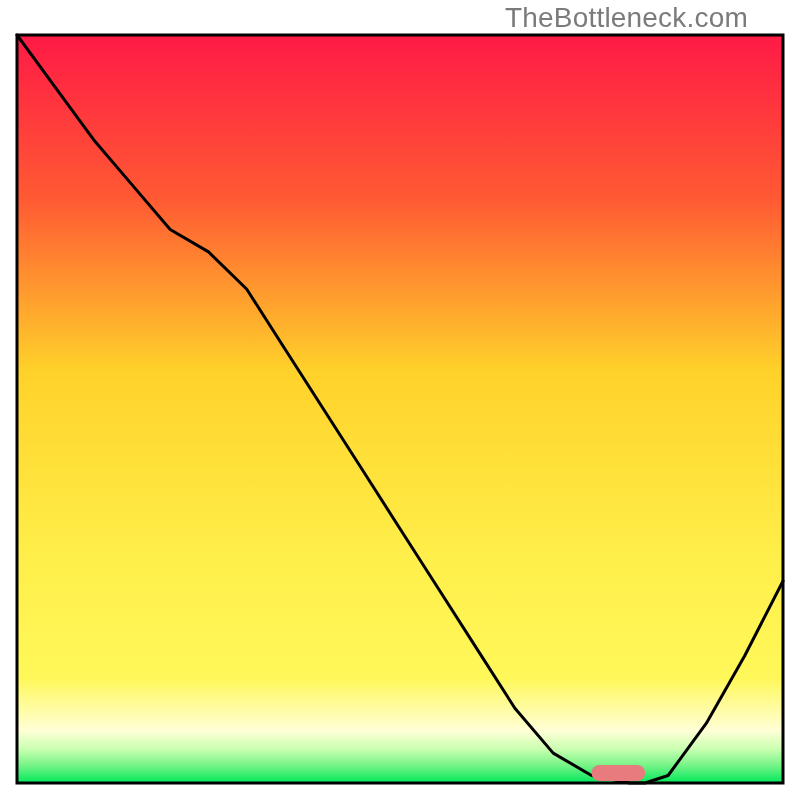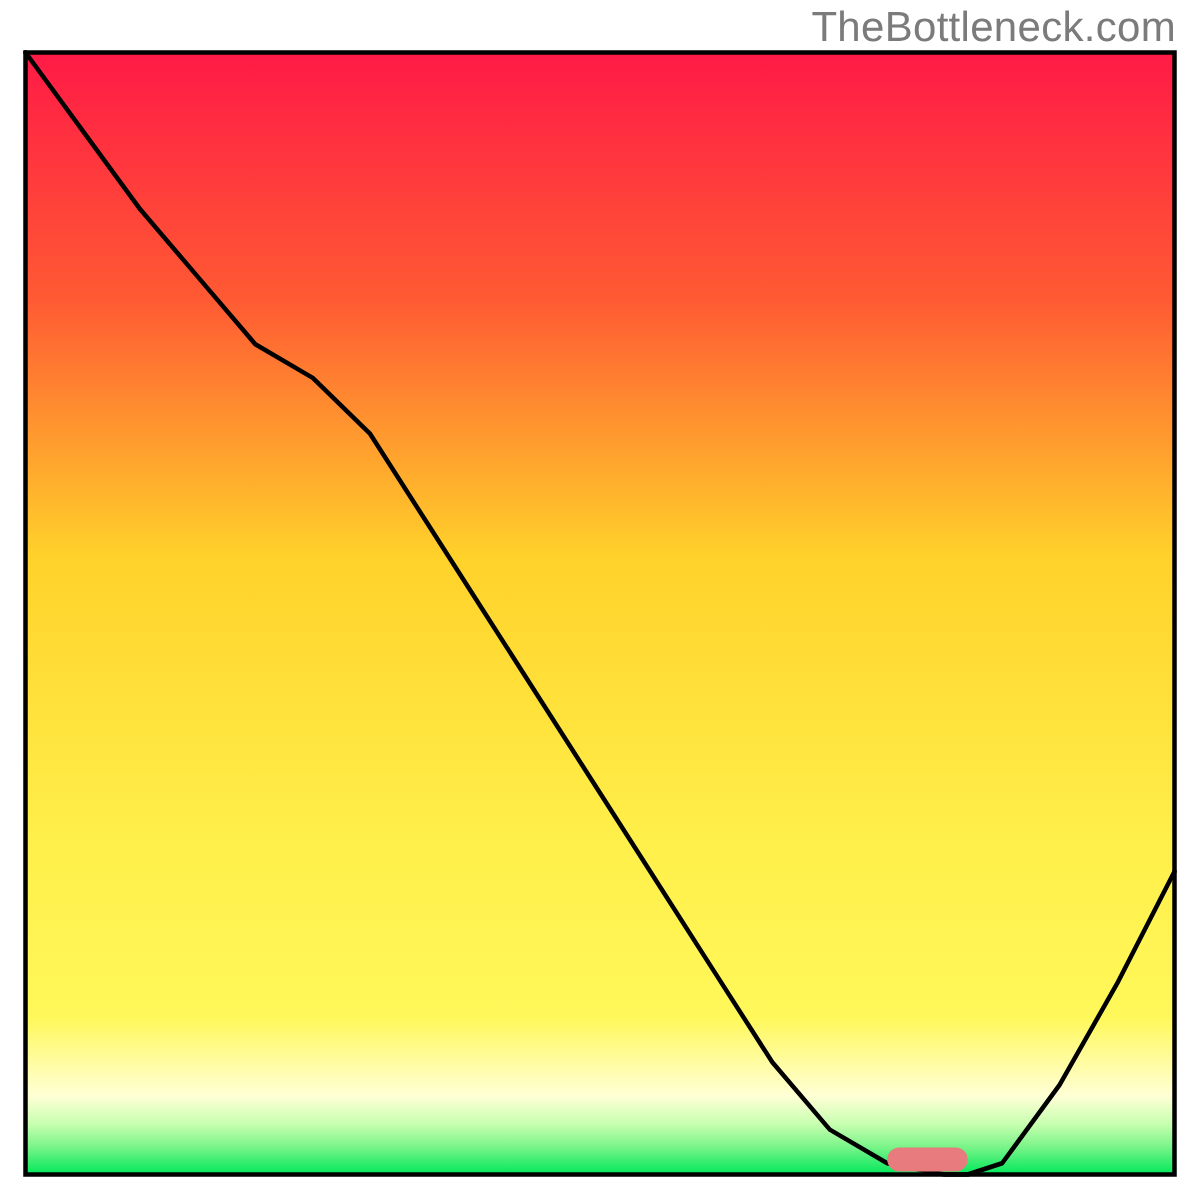--- a/index.html
+++ b/index.html
@@ -7,21 +7,20 @@
     padding: 0;
     width: 800px;
     height: 800px;
     background: #ffffff;
     overflow: hidden;
   }
   .frame {
     position: relative;
     width: 760px;
     height: 800px;
-    padding-left: 36px;
   }
   .watermark {
     position: absolute;
     top: 2px;
     right: 12px;
     font-family: Arial, Helvetica, sans-serif;
     font-size: 28px;
     color: #7b7b7b;
     font-weight: 500;
     letter-spacing: 0.2px;

